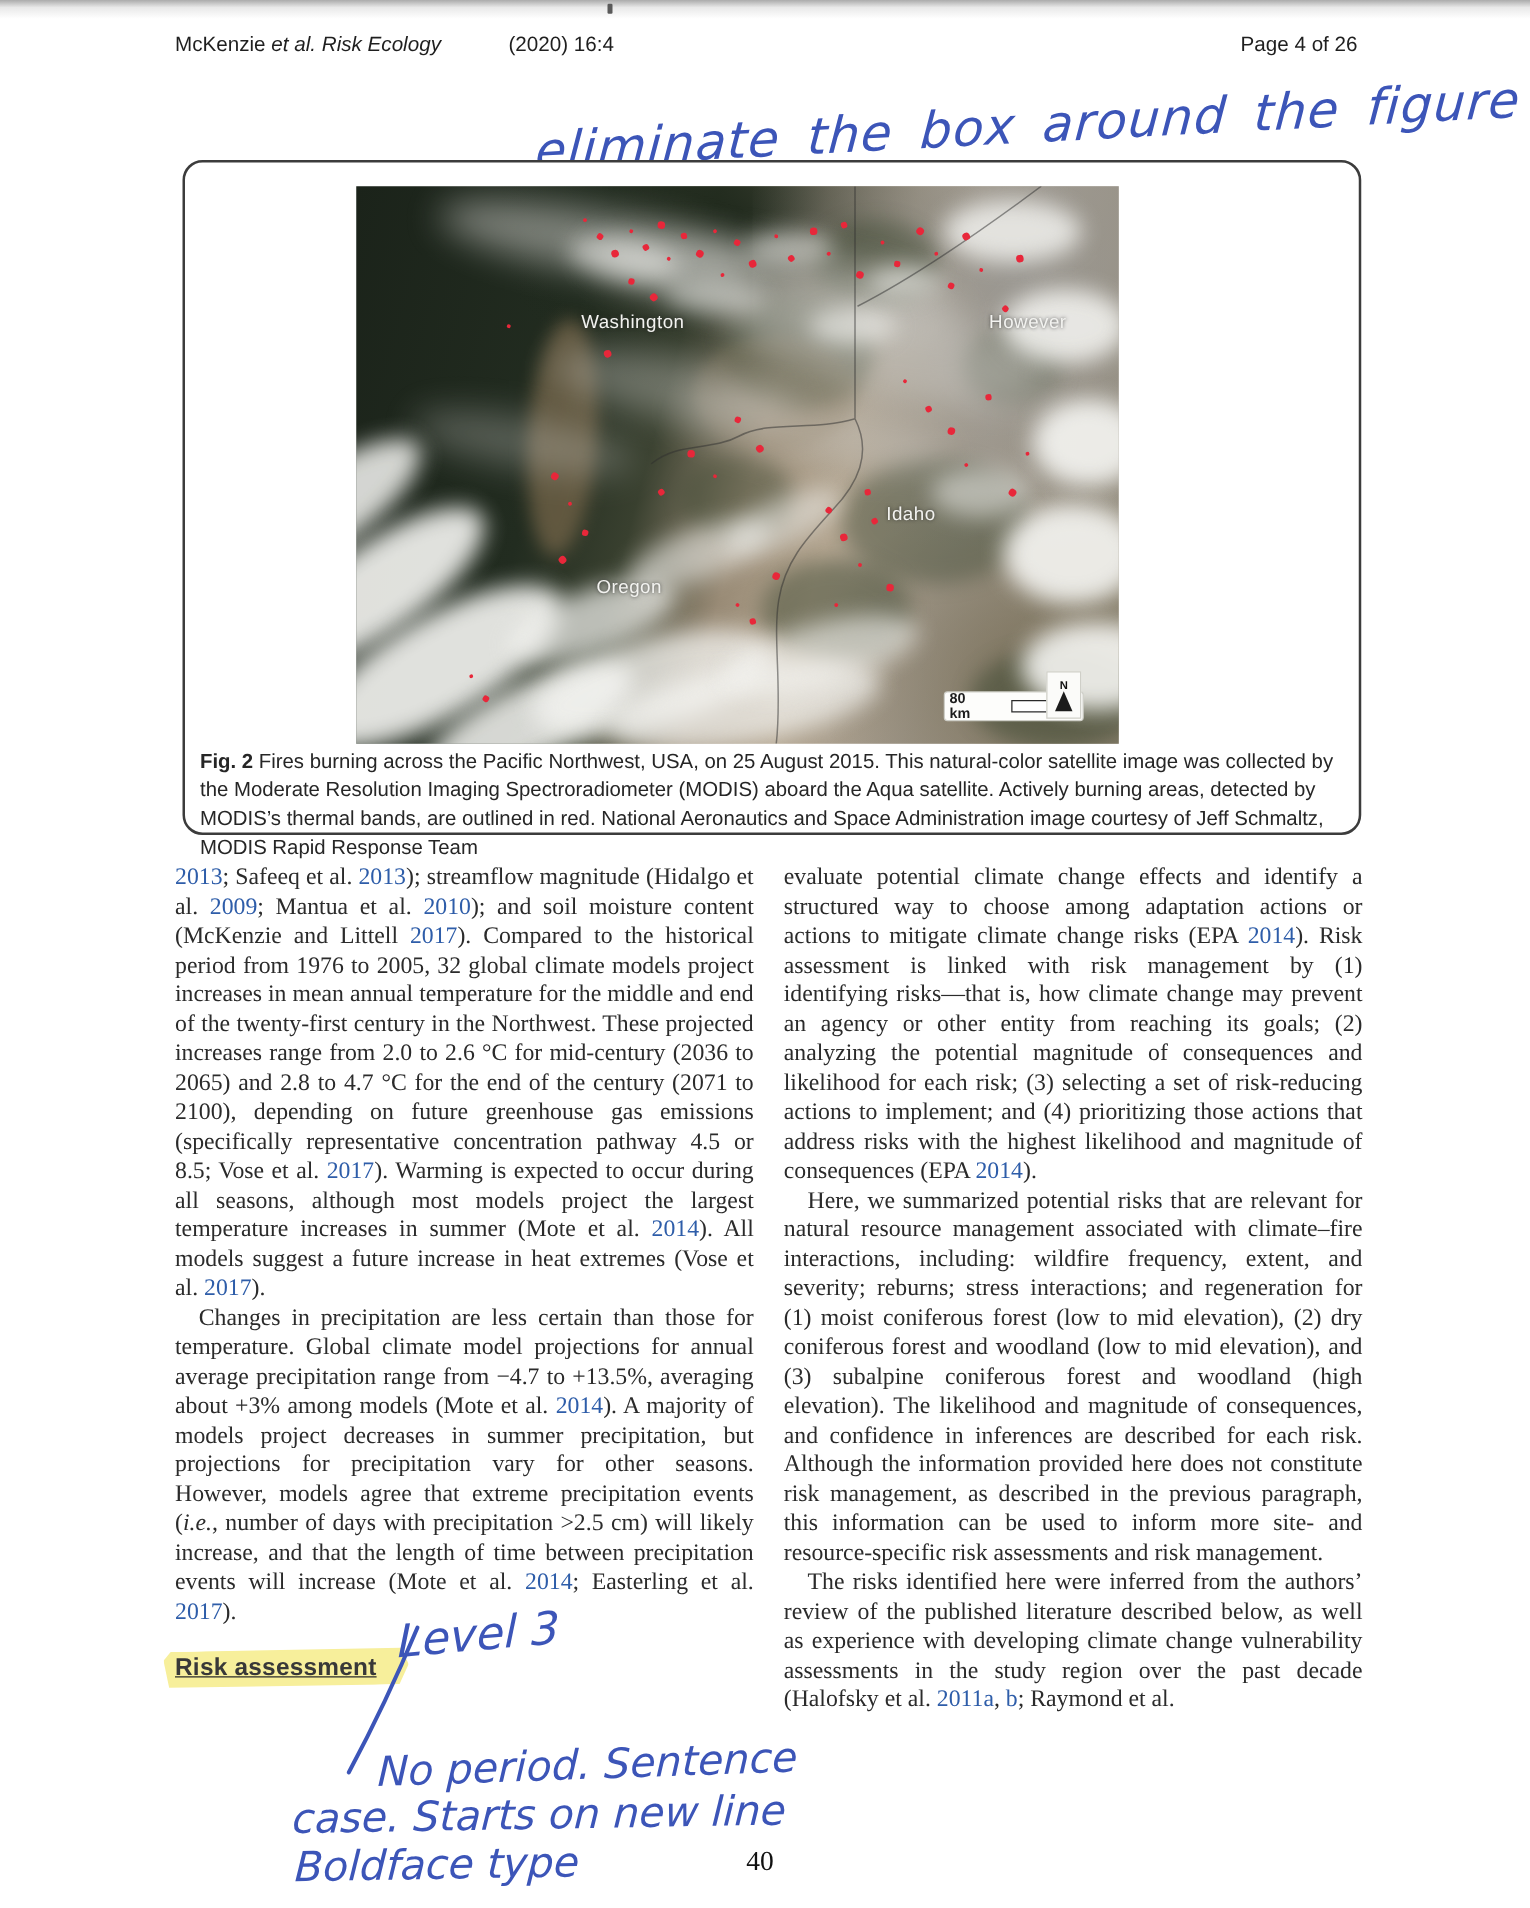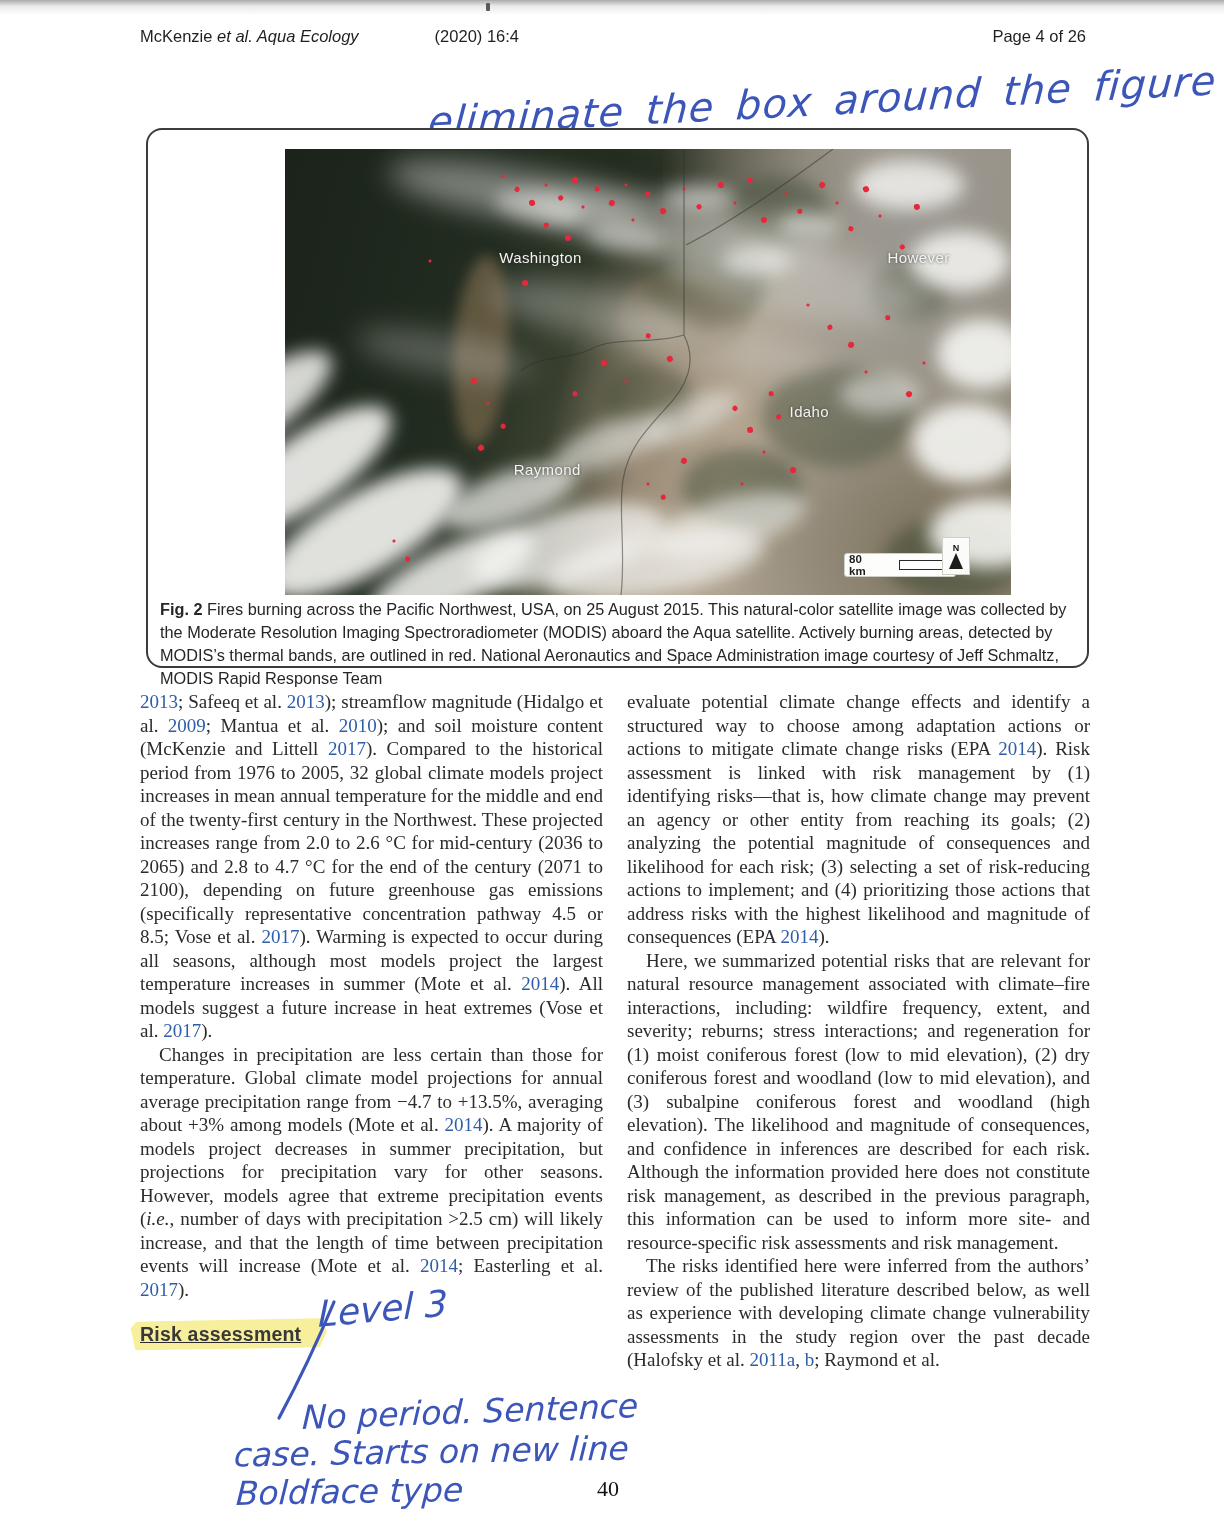--- a/index.html
+++ b/index.html
@@ -6,38 +6,38 @@
   body{width:1224px;height:1526px;position:relative;overflow:hidden;
        font-family:"Liberation Serif",serif;color:#2c2c2c;}
   .scan-top{position:absolute;top:0;left:0;width:1224px;height:15px;
     background:linear-gradient(#ababab,#e9e9e9 40%,#ffffff);}
   .scan-speck{position:absolute;left:486px;top:3px;width:4px;height:8px;background:#5a5a5a;border-radius:1px;}
 
   
   .hdr{position:absolute;top:27px;left:140px;right:138px;height:22px;
     font-family:"Liberation Sans",sans-serif;font-size:16.5px;color:#1f1f1f;}
   .hdr .it{font-style:italic;}
-  .hdr .cite-part{margin-left:76px;}
+  .hdr .cite-part{margin-left:54px;}
   .hdr .pg{position:absolute;right:0;top:0;text-align:center;}
 
   
   .ink{position:absolute;font-family:"DejaVu Sans",sans-serif;font-style:italic;
     color:#3c55b8;white-space:nowrap;pointer-events:none;}
   .ink-top{left:428px;top:78px;font-size:40px;letter-spacing:1px;word-spacing:8px;
     transform:rotate(-3deg) skewX(-7deg);}
   .ink-level{left:318px;top:1288px;font-size:36px;transform:rotate(-5deg) skewX(-6deg);}
   .ink-b1{left:302px;top:1392px;font-size:33px;transform:rotate(-2deg) skewX(-4deg);}
   .ink-b2{left:234px;top:1432px;font-size:33px;transform:rotate(-1deg) skewX(-4deg);}
   .ink-b3{left:236px;top:1472px;font-size:33px;transform:rotate(-1deg) skewX(-4deg);}
   .ink-svg{position:absolute;left:0;top:0;pointer-events:none;}
 
   
   .figbox{position:absolute;left:146px;top:128px;width:939px;height:536px;
     border:2px solid #3c3c3c;border-radius:16px;background:#fff;}
-  .satmap{position:absolute;left:137px;top:19px;width:726px;height:446px;overflow:hidden;
+  .satmap{position:absolute;left:137px;top:19px;width:610px;height:446px;overflow:hidden;
     background:linear-gradient(105deg,#1b231a 0%,#222c20 28%,#39402f 40%,#998b76 52%,#b2a48f 62%,#a29a8d 76%,#8d8675 100%);}
   .satmap > div{position:absolute;}
   .map-topdark{left:18%;top:-8%;width:64%;height:46%;
     background:radial-gradient(ellipse at 50% 30%,rgba(28,38,26,.9),rgba(28,38,26,0) 72%);}
   .map-graysmoke{left:52%;top:-5%;width:52%;height:70%;
     background:radial-gradient(ellipse at 65% 30%,rgba(152,150,145,.85),rgba(152,150,145,0) 75%);}
   .map-brdark{left:62%;top:55%;width:45%;height:55%;
     background:radial-gradient(ellipse at 60% 60%,rgba(116,106,82,.75),rgba(116,106,82,0) 75%);}
   .blob{position:absolute;border-radius:50%;}
   .map-label{position:absolute;font-family:"Liberation Sans",sans-serif;font-size:15px;
@@ -74,21 +74,21 @@
 
   .pagenum{position:absolute;left:597px;top:1476px;font-size:22px;color:#111;}
 </style>
 </head>
 <body>
 
 <div class="scan-top"></div>
 <div class="scan-speck"></div>
 
 <div class="hdr">
-  <span>McKenzie </span><span class="it">et al. Aqua Ecology</span><span class="cite-part">(2020) 16:4</span>
+  <span>McKenzie </span><span class="it">et al. Risk Ecology</span><span class="cite-part">(2020) 16:4</span>
   <span class="pg">Page 4 of 26</span>
 </div>
 
 <div class="ink ink-top">eliminate the box around the figure</div>
 
 <div class="figbox">
   <div class="satmap" id="satmap">
     <div class="map-topdark"></div>
     <div class="map-graysmoke"></div>
     <div class="map-brdark"></div>
@@ -132,21 +132,21 @@
       <g fill="none" stroke="#2e2e2e" stroke-width="1.2" opacity="0.5">
         <path d="M399 0 L399 186"></path>
         <path d="M401 96 C448 72 505 32 548 0"></path>
         <path d="M236 222 C258 204 284 212 306 200 C330 187 366 196 399 186"></path>
         <path d="M399 186 C413 214 401 238 381 259 C360 282 343 300 338 331 C333 362 341 402 336 446"></path>
       </g>
     </svg>
     <span class="map-label" style="left: 29.5%; top: 22.5%;">Washington</span>
       <span class="map-label" style="left: 83%; top: 22.5%;">However</span>
       <span class="map-label" style="left: 69.5%; top: 57%;">Idaho</span>
-      <span class="map-label" style="left: 31.5%; top: 70%;">Raymond</span>
+      <span class="map-label" style="left: 31.5%; top: 70%;">Oregon</span>
       <div style="position: absolute; left: 30%; top: 6%; width: 3px; height: 3px; background: rgb(232, 39, 58); border-radius: 45%; transform: translate(-50%, -50%) rotate(0deg);"></div>
       <div style="position: absolute; left: 32%; top: 9%; width: 4.6px; height: 4.6px; background: rgb(232, 39, 58); border-radius: 45%; transform: translate(-50%, -50%) rotate(37deg);"></div>
       <div style="position: absolute; left: 34%; top: 12%; width: 6.2px; height: 6.2px; background: rgb(232, 39, 58); border-radius: 45%; transform: translate(-50%, -50%) rotate(74deg);"></div>
       <div style="position: absolute; left: 36%; top: 8%; width: 3px; height: 3px; background: rgb(232, 39, 58); border-radius: 45%; transform: translate(-50%, -50%) rotate(111deg);"></div>
       <div style="position: absolute; left: 38%; top: 11%; width: 4.6px; height: 4.6px; background: rgb(232, 39, 58); border-radius: 45%; transform: translate(-50%, -50%) rotate(148deg);"></div>
       <div style="position: absolute; left: 40%; top: 7%; width: 6.2px; height: 6.2px; background: rgb(232, 39, 58); border-radius: 45%; transform: translate(-50%, -50%) rotate(185deg);"></div>
       <div style="position: absolute; left: 41%; top: 13%; width: 3px; height: 3px; background: rgb(232, 39, 58); border-radius: 45%; transform: translate(-50%, -50%) rotate(222deg);"></div>
       <div style="position: absolute; left: 43%; top: 9%; width: 4.6px; height: 4.6px; background: rgb(232, 39, 58); border-radius: 45%; transform: translate(-50%, -50%) rotate(259deg);"></div>
       <div style="position: absolute; left: 45%; top: 12%; width: 6.2px; height: 6.2px; background: rgb(232, 39, 58); border-radius: 45%; transform: translate(-50%, -50%) rotate(296deg);"></div>
       <div style="position: absolute; left: 47%; top: 8%; width: 3px; height: 3px; background: rgb(232, 39, 58); border-radius: 45%; transform: translate(-50%, -50%) rotate(333deg);"></div>

